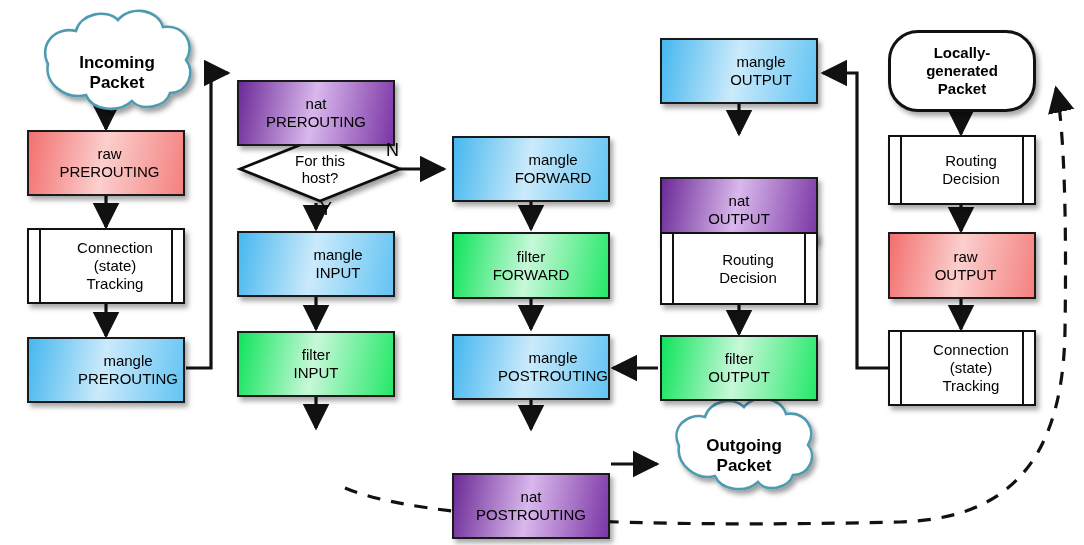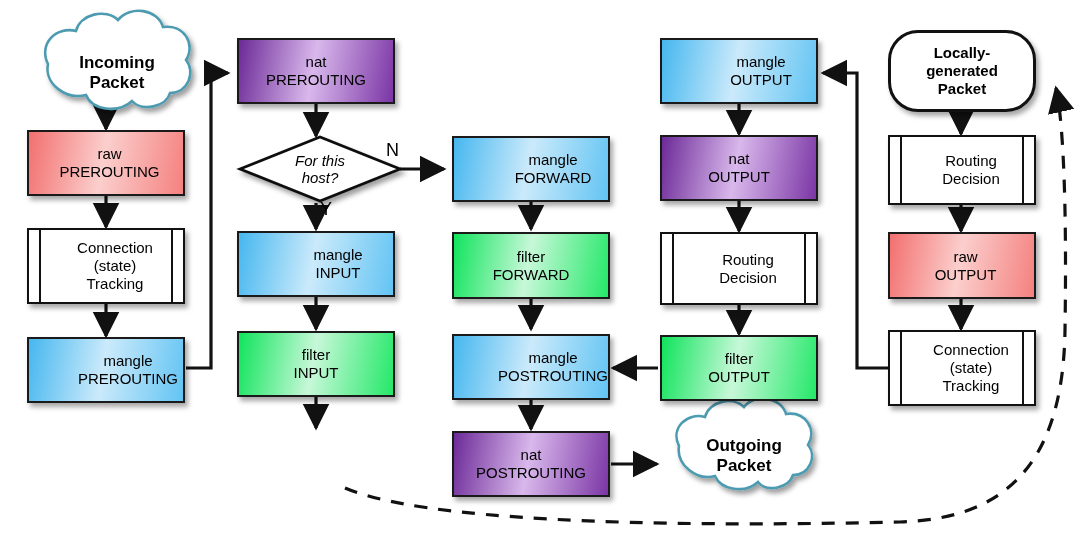--- a/index.html
+++ b/index.html
@@ -12,35 +12,35 @@
         font-size:15px;z-index:3;}
   .node .lbl{white-space:pre-line;position:relative;z-index:4;padding:0 6px;}
 
   
   .boxn{border:2px solid #1a1a1a;
         box-shadow:3px 4px 5px rgba(0,0,0,.35);}
 
   .c-raw   {background:linear-gradient(100deg,#f2706f 0%,#fbcfcd 48%,#f4817f 100%);padding-left:7px;}
   .c-mangle{background:linear-gradient(100deg,#46b7ef 0%,#cbeafb 48%,#63c4f3 100%);padding-left:44px;}
   .c-filter{background:linear-gradient(100deg,#10e45c 0%,#c7f8d8 48%,#24e869 100%);}
-  .c-nat   {background:linear-gradient(100deg,#6c2a97 0%,#d9b8ec 48%,#7b36a5 100%);}
+  .c-nat   {background:linear-gradient(100deg,#6c2a97 0%,#d9b8ec 48%,#7b36a5 100%);margin-top:42px;}
 
   
   .proc{background:#fff;border:2px solid #111;box-shadow:3px 4px 5px rgba(0,0,0,.35);padding-left:18px;}
   .proc::before,.proc::after{content:"";position:absolute;top:0;bottom:0;width:0;
         border-left:2px solid #111;}
   .proc::before{left:10px;}
   .proc::after{right:10px;}
 
   
   .term{background:#fff;border:3px solid #111;border-radius:30px;
         box-shadow:3px 4px 5px rgba(0,0,0,.35);}
 
   
-  .diamond{position:absolute;z-index:3;font-style:italic;}
+  .diamond{position:absolute;z-index:3;}
   .diamond .lbl{position:absolute;left:0;right:0;top:50%;transform:translateY(-50%);
         text-align:center;font-size:15px;white-space:pre-line;line-height:1.15;}
 
   
   .cloud{position:absolute;z-index:3;}
   .cloud .lbl{position:absolute;left:0;right:0;top:50%;transform:translateY(-50%);
         text-align:center;font-weight:bold;font-size:17px;white-space:pre-line;
         line-height:1.15;color:#000;margin-top:12px;}
 
   

